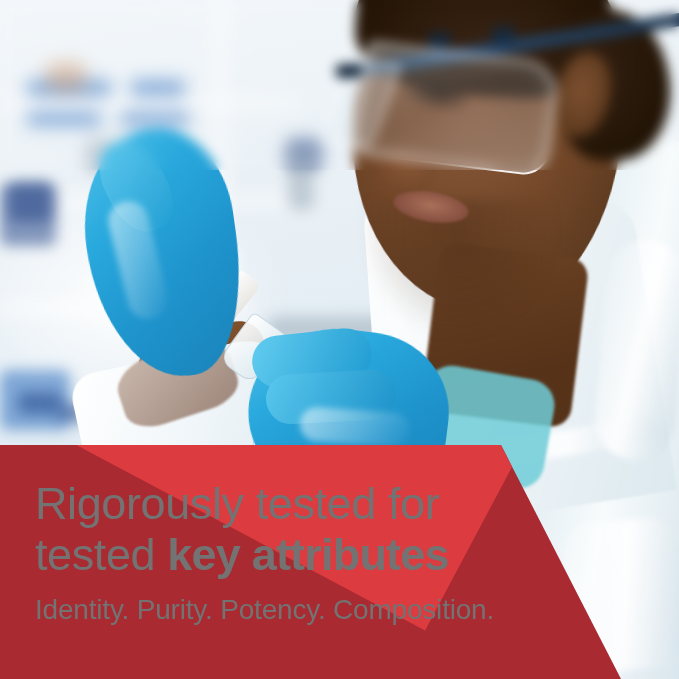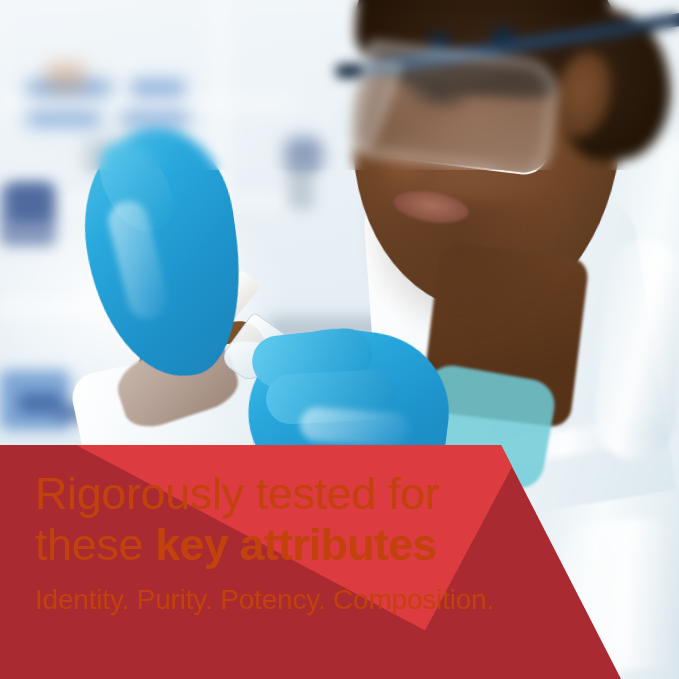--- a/index.html
+++ b/index.html
@@ -440,23 +440,23 @@
     top: 330px;
     width: 620px;
     height: 640px;
     background: #dc3b40;
     transform: rotate(-62deg);
     transform-origin: 0 0;
   }
   .red-text {
     position: absolute;
     left: 35px;
-    top: 468px;
+    top: 478px;
     width: 560px;
-    color: #c2410c;
+    color: #737373;
     z-index: 3;
   }
   .headline {
     font-size: 45px;
     line-height: 51px;
     font-weight: 400;
     letter-spacing: -0.4px;
     margin: 0;
     white-space: nowrap;
   }
@@ -563,17 +563,17 @@
 
     <div class="photo-blur-top"></div>
   </div>
 
   <div class="red-panel">
     <div class="red-light-band"></div>
   </div>
 
   <div class="red-text">
     <div class="headline">Rigorously tested for</div>
-    <div class="headline"><span>these </span><b>key attributes</b></div>
+    <div class="headline"><span>tested </span><b>key attributes</b></div>
     <div class="subline">Identity. Purity. Potency. Composition.</div>
   </div>
 
 </div>
 
 </body></html>

